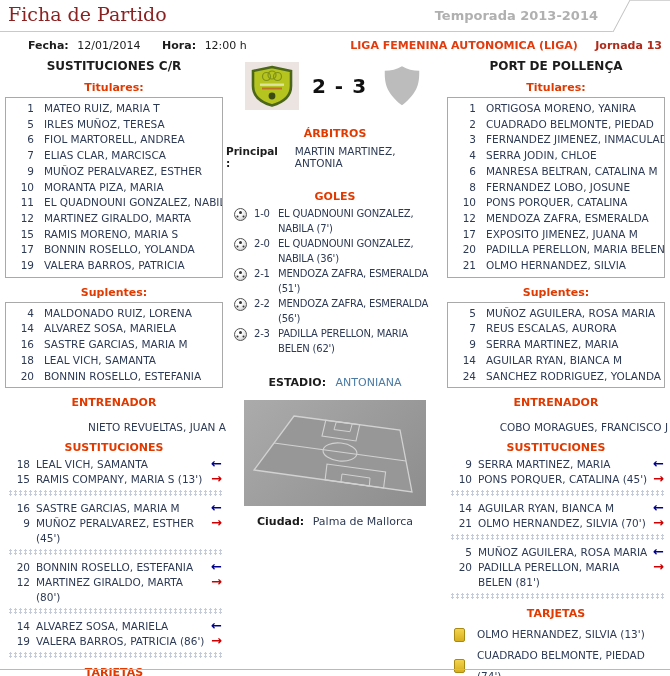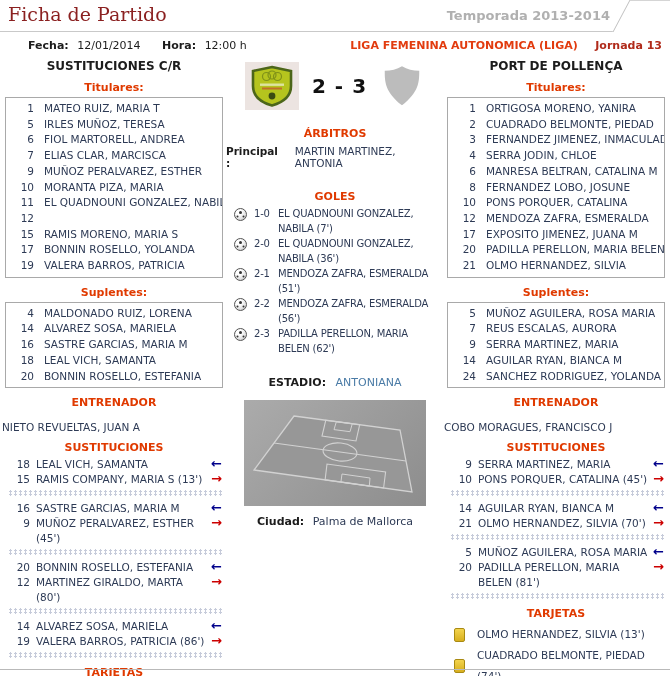--- a/index.html
+++ b/index.html
@@ -2,39 +2,39 @@
 <html><head>
 <meta charset="utf-8">
 <style>
   html,body{margin:0;padding:0;background:#fff;}
   .page{width:670px;height:676px;position:relative;background:#fff;overflow:hidden;
         font-family:"DejaVu Sans","Liberation Sans",sans-serif;color:#2d3a55;}
   
   .header{height:31px;border-bottom:1px solid #c9c9c9;position:relative;}
   .title{position:absolute;left:8px;top:3px;font-family:"DejaVu Serif","Liberation Serif",serif;
          font-size:19px;color:#8b2121;}
-  .season{position:absolute;right:60px;top:8px;color:#b0b0b0;font-weight:bold;font-size:13px;}
+  .season{position:absolute;right:72px;top:8px;color:#b0b0b0;font-weight:bold;font-size:13px;}
   .tab{position:absolute;right:-14px;top:0;width:62px;height:31px;background:#fff;
        border-left:1px solid #c0c0c0;border-top:1px solid #d5d5d5;transform:skewX(-28deg);}
   .subheader{display:flex;justify-content:space-between;padding:7px 8px 0;font-size:11px;align-items:baseline;margin-left:20px;}
   .lbl{font-weight:bold;color:#1c1c1c;}
   .sp{margin-left:18px;}
   .val{margin-left:5px;color:#1c1c1c;}
   .league{color:#e23b0e;font-weight:bold;}
   .round{color:#b02a1a;font-weight:bold;margin-left:14px;}
   
   .main{display:grid;grid-template-columns:224px 218px 224px;padding:0 2px;}
   .col{font-size:10.5px;}
   .team-name{text-align:center;font-weight:bold;font-size:12px;color:#1c1c1c;margin:7px 0 1px;}
   .sec{text-align:center;font-weight:bold;color:#e03a00;font-size:11px;margin:8px 0 3px;}
   .listbox{border:1px solid #a9a9a9;padding:3px 0;margin:0 3px;}
   .prow{display:flex;line-height:15.7px;}
   .pnum{width:28px;text-align:right;padding-right:10px;flex:none;}
   .pname{flex:1;white-space:nowrap;overflow:hidden;}
-  .coach{text-align:left;margin:12px 0 4px;color:#2d3a55;}
+  .coach{text-align:right;margin:12px 0 4px;color:#2d3a55;}
   .subs{margin:2px 4px 0 6px;}
   .srow{display:flex;line-height:15px;align-items:flex-start;}
   .snum{width:22px;text-align:right;padding-right:6px;flex:none;}
   .sname{flex:1;padding-right:4px;}
   .arr{font-weight:bold;font-size:13px;line-height:14px;flex:none;}
   .arrow-in{color:#00008b;}
   .arrow-out{color:#cc0000;}
   .dotsep{height:6px;margin:3px 0 5px;
           background-image:radial-gradient(circle,#c6cbda 1px,transparent 1.1px);
           background-size:5px 3px;background-position:0 0;}
@@ -118,20 +118,21 @@
           <div class="prow">
           <span class="pnum">10</span>
           <span class="pname">MORANTA PIZA, MARIA</span>
         </div>
           <div class="prow">
           <span class="pnum">11</span>
           <span class="pname">EL QUADNOUNI GONZALEZ, NABILA</span>
         </div>
           <div class="prow">
           <span class="pnum">12</span>
+          <span class="pname">MARTINEZ GIRALDO, MARTA</span>
         </div>
           <div class="prow">
           <span class="pnum">15</span>
           <span class="pname">RAMIS MORENO, MARIA S</span>
         </div>
           <div class="prow">
           <span class="pnum">17</span>
           <span class="pname">BONNIN ROSELLO, YOLANDA</span>
         </div>
           <div class="prow">

